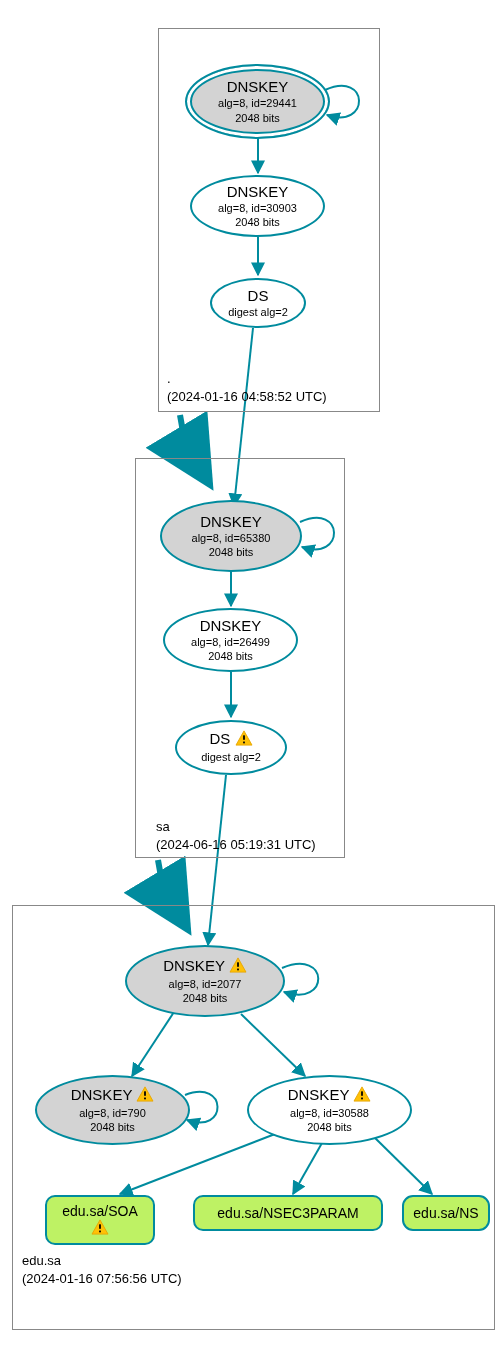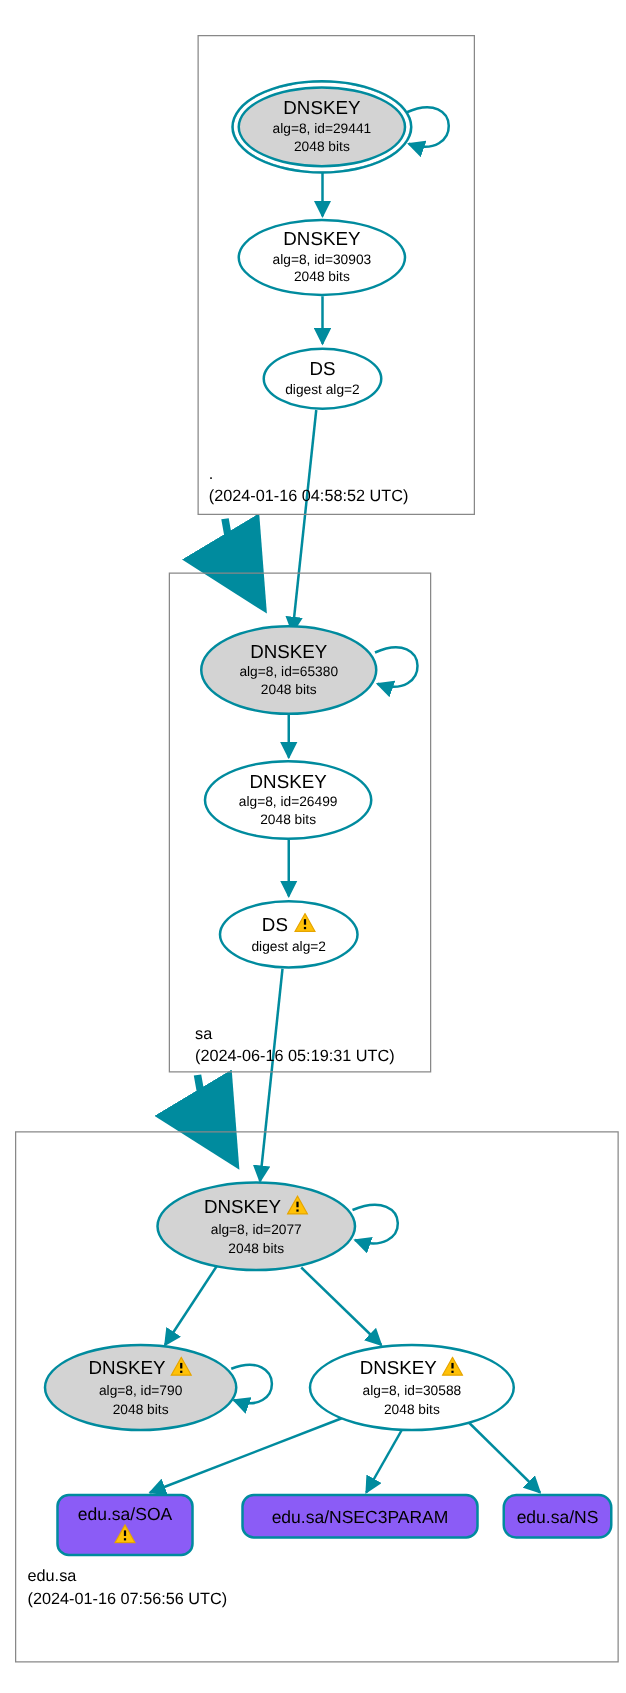--- a/index.html
+++ b/index.html
@@ -50,21 +50,21 @@
   }
   .rrnode {
     position: absolute;
     border: 2px solid #008B9E;
     border-radius: 10px;
     text-align: center;
     display: flex;
     flex-direction: column;
     justify-content: center;
     box-sizing: border-box;
-    background: #8b5cf6;
+    background: #bef264;
     font-size: 14px;
   }
   .warn {
     display: inline-block;
     vertical-align: middle;
   }
   svg.edges {
     position: absolute;
     top: 0; left: 0;
     width: 501px;

